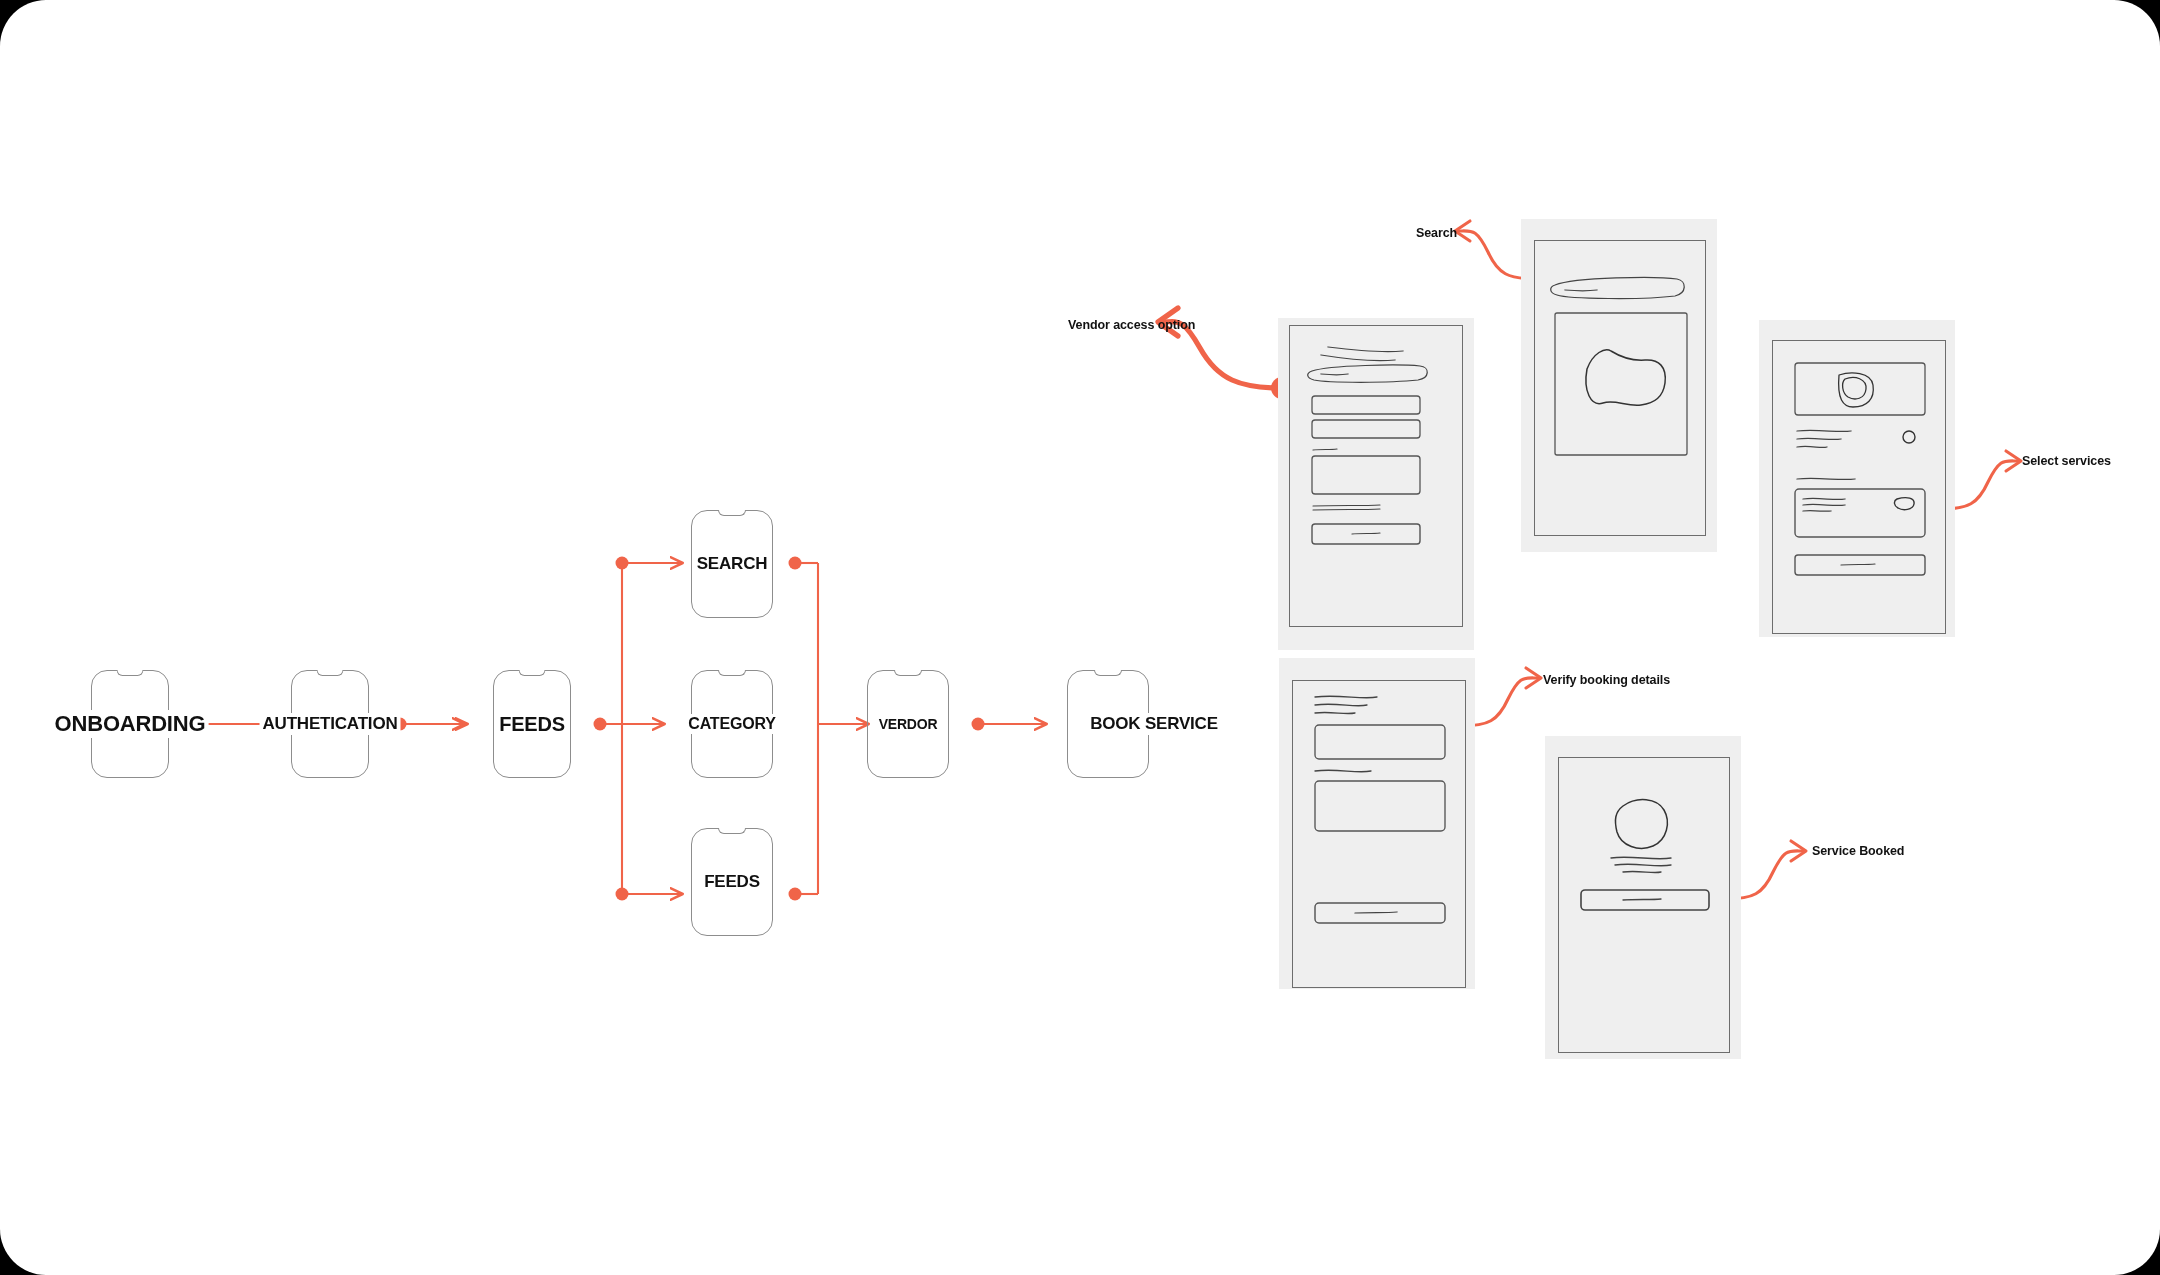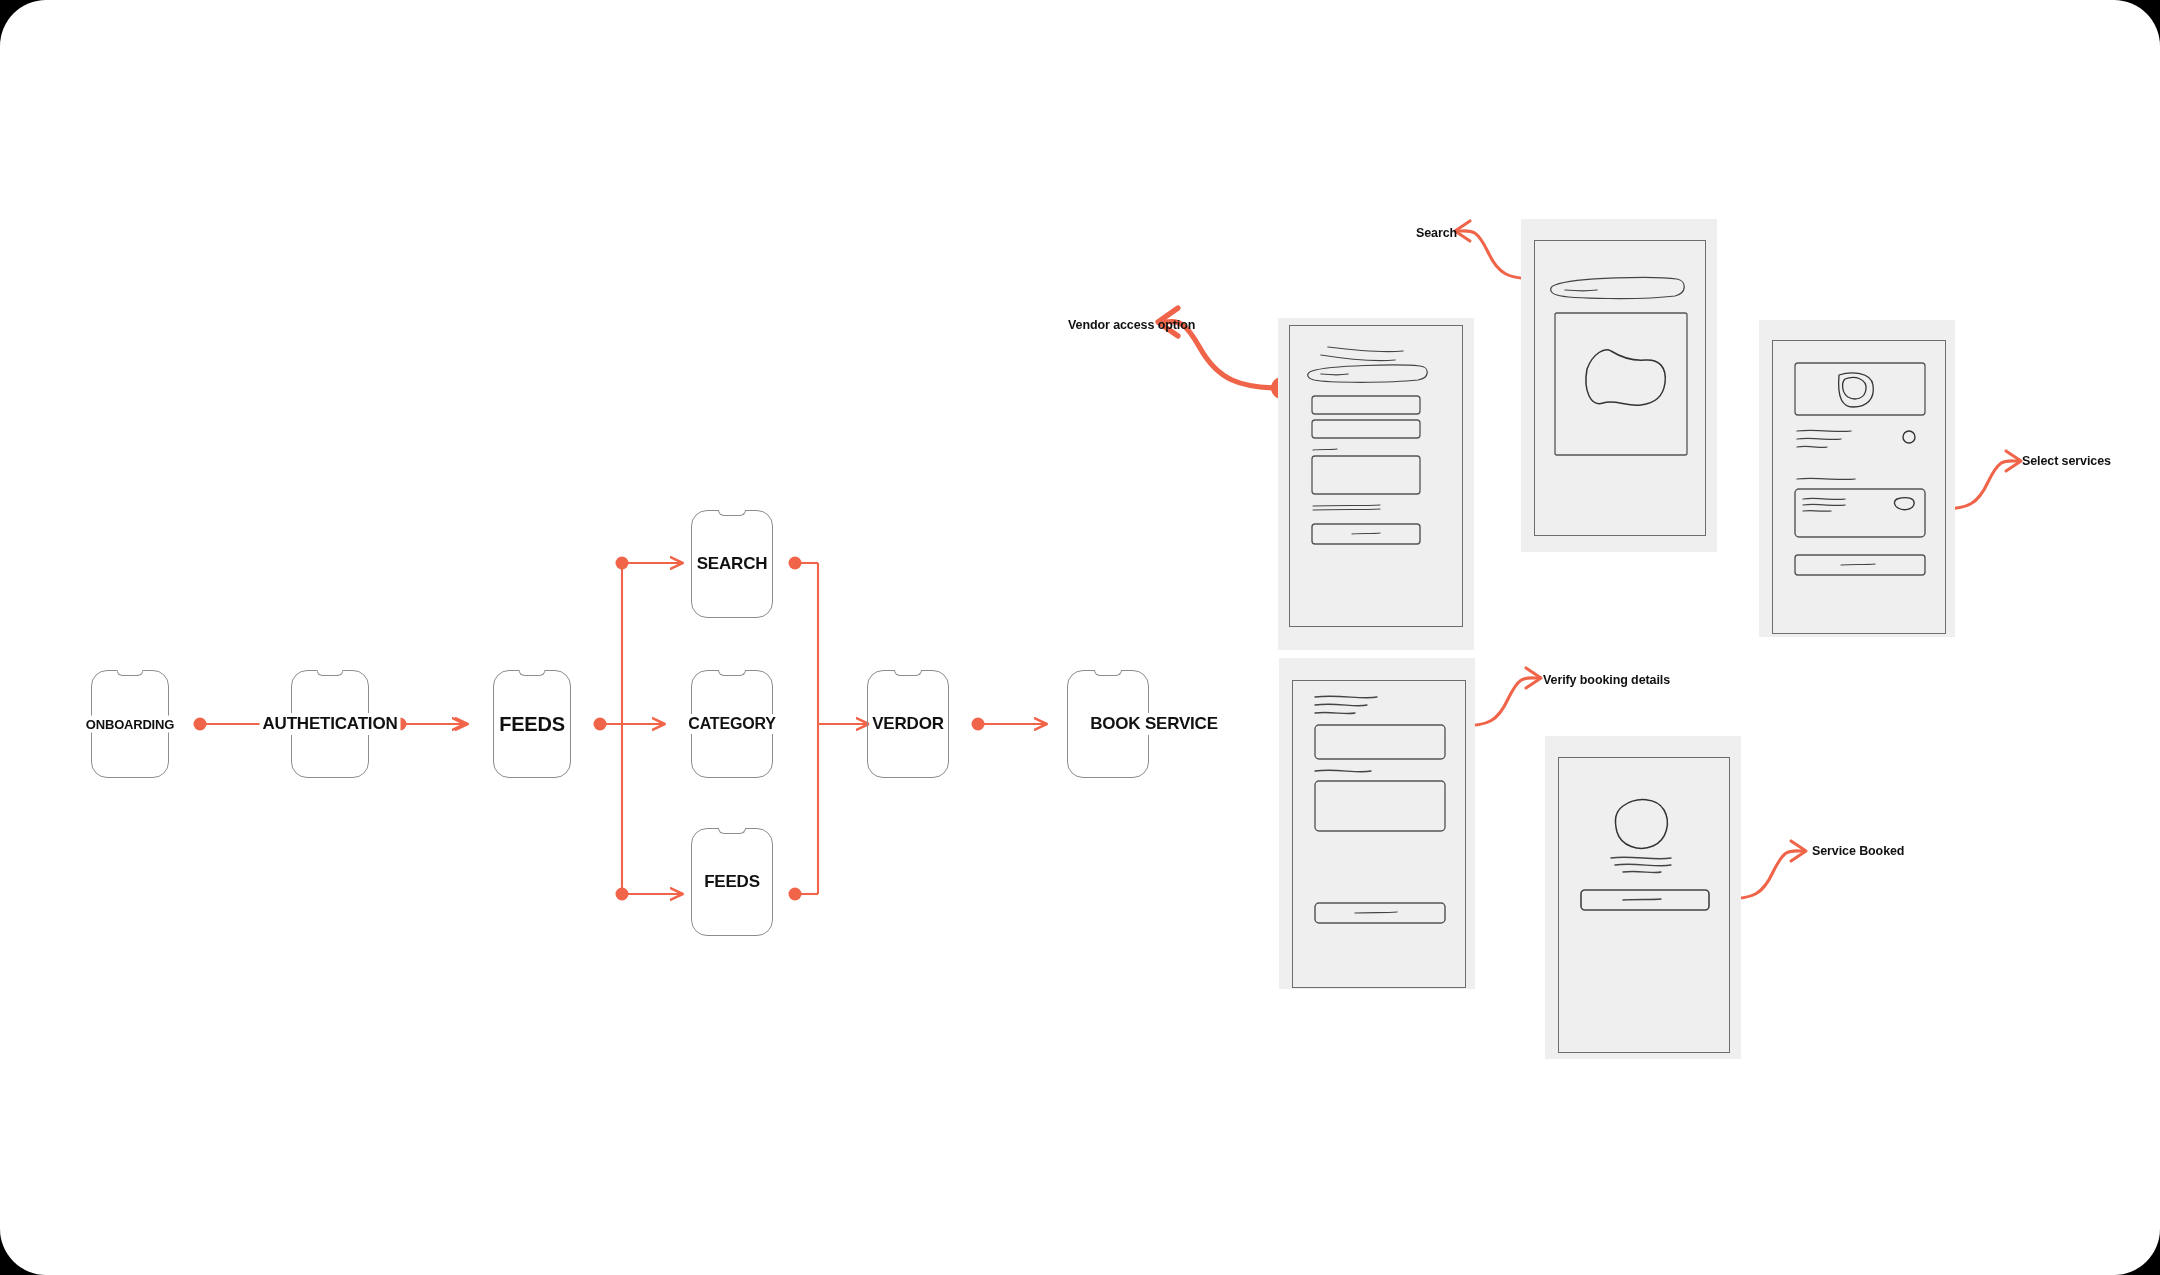--- a/index.html
+++ b/index.html
@@ -115,21 +115,21 @@
 
       <circle cx="978" cy="724" r="6.5" fill="#f06449" stroke="none"></circle>
       <line x1="981" y1="724" x2="1046" y2="724" marker-end="url(#arw)"></line>
     </g>
   </svg>
 
   <div class="layer" id="flow-nodes">
       <div class="phone" style="left: 91px; top: 670px; width: 78px; height: 108px;">
         <div class="notch" style="width: 27px; height: 6px;"></div>
       </div>
-      <div class="node-label" style="left: 130px; top: 724px; font-size: 13px;">ONBOARDING</div>
+      <div class="node-label" style="left: 130px; top: 724px; font-size: 22px;">ONBOARDING</div>
       <div class="phone" style="left: 291px; top: 670px; width: 78px; height: 108px;">
         <div class="notch" style="width: 27px; height: 6px;"></div>
       </div>
       <div class="node-label" style="left: 330px; top: 724px; font-size: 17px;">AUTHETICATION</div>
       <div class="phone" style="left: 493px; top: 670px; width: 78px; height: 108px;">
         <div class="notch" style="width: 27px; height: 6px;"></div>
       </div>
       <div class="node-label" style="left: 532px; top: 724px; font-size: 20px;">FEEDS</div>
       <div class="phone" style="left: 691px; top: 510px; width: 82px; height: 108px;">
         <div class="notch" style="width: 28px; height: 6px;"></div>
@@ -139,21 +139,21 @@
         <div class="notch" style="width: 28px; height: 6px;"></div>
       </div>
       <div class="node-label" style="left: 732px; top: 724px; font-size: 16px;">CATEGORY</div>
       <div class="phone" style="left: 691px; top: 828px; width: 82px; height: 108px;">
         <div class="notch" style="width: 28px; height: 6px;"></div>
       </div>
       <div class="node-label" style="left: 732px; top: 882px; font-size: 17px;">FEEDS</div>
       <div class="phone" style="left: 867px; top: 670px; width: 82px; height: 108px;">
         <div class="notch" style="width: 28px; height: 6px;"></div>
       </div>
-      <div class="node-label" style="left: 908px; top: 724px; font-size: 17px;">VERDOR</div>
+      <div class="node-label" style="left: 908px; top: 724px; font-size: 14px;">VERDOR</div>
       <div class="phone" style="left: 1067px; top: 670px; width: 82px; height: 108px;">
         <div class="notch" style="width: 28px; height: 6px;"></div>
       </div>
       <div class="node-label" style="left: 1108px; top: 724px; font-size: 17px; margin-left: 46px;">BOOK SERVICE</div>
     </div>
 
   <svg class="layer" viewBox="0 0 2160 1275" width="2160" height="1275">
     <g stroke="#f06449" fill="none" stroke-width="5.2" stroke-linecap="round">
       <path d="M 1282 388 C 1240 388 1218 380 1200 348 C 1182 316 1176 322 1162 322"></path>
       <path d="M 1178 308 L 1158 322 L 1178 336" stroke-width="5.2" stroke-linejoin="round"></path>

